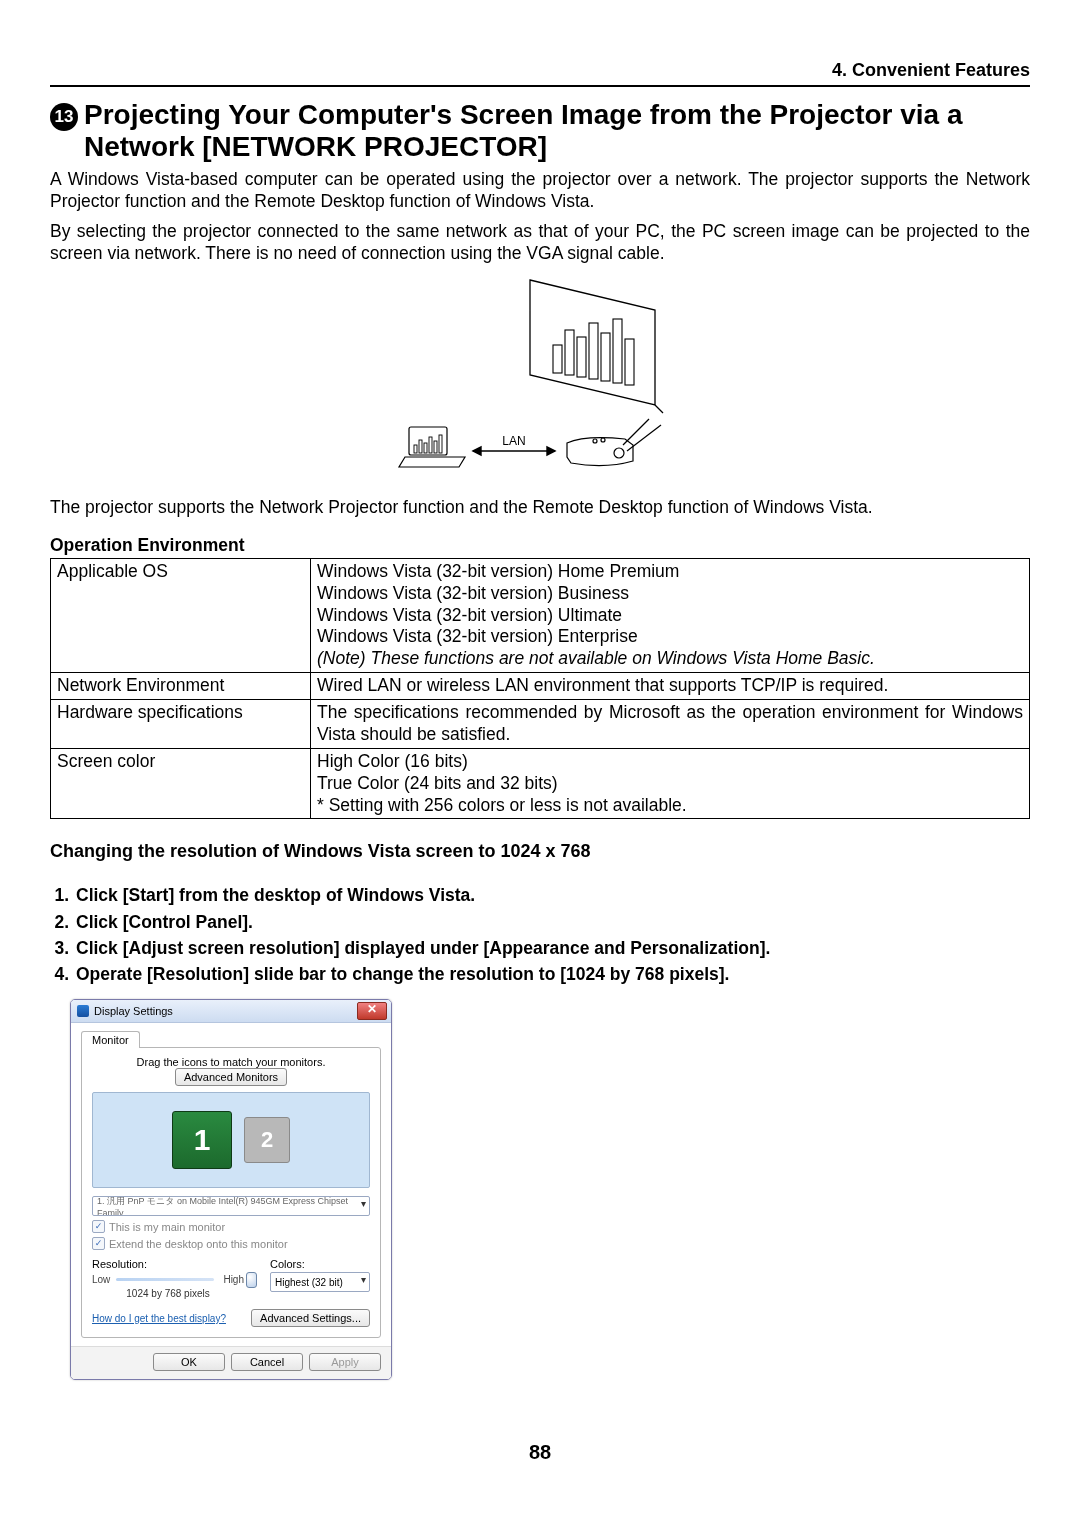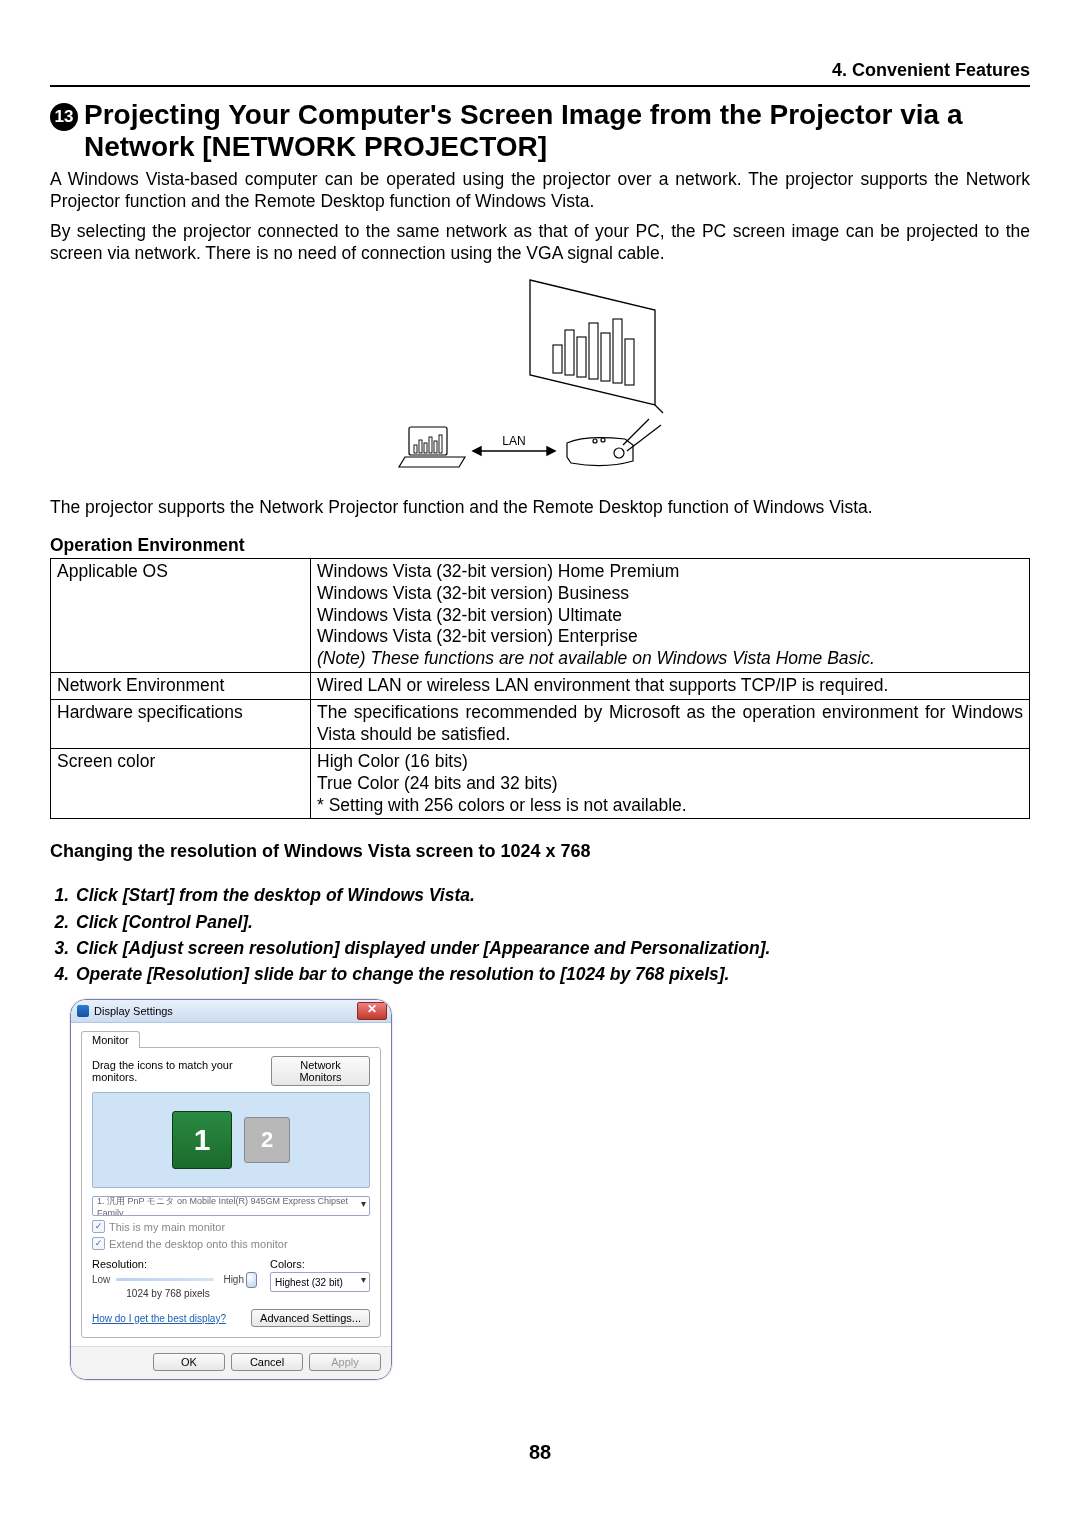--- a/index.html
+++ b/index.html
@@ -80,31 +80,30 @@
   table.env .note { font-style: italic; }
   .sub-h {
     font-weight: bold;
     font-size: 18px;
     margin-top: 22px;
     margin-bottom: 20px;
   }
   ol.steps {
     margin: 0 0 12px 0;
     padding-left: 24px;
-    font-style: italic;
     font-weight: bold;
     font-size: 17.5px;
     line-height: 1.5;
   }
   ol.steps li { padding-left: 2px; }
   
   .dlg {
     width: 320px;
     border: 1px solid #7a7aaa;
-    border-radius: 16px;
+    border-radius: 5px;
     overflow: hidden;
     font-family: "Segoe UI", Tahoma, sans-serif;
     font-size: 11px;
     box-shadow: 0 0 2px rgba(0,0,0,.25);
     margin: 8px 20px 0 20px;
   }
   .dlg-titlebar {
     height: 22px;
     background: linear-gradient(#e9f0fb,#cddcf1);
     display: flex;
@@ -143,20 +142,21 @@
   }
   .tab-panel {
     border: 1px solid #b6b6b6;
     border-radius: 0 3px 3px 3px;
     padding: 8px 10px 10px 10px;
     position: relative; z-index: 1;
   }
   .drag-row {
     display: flex; align-items: center; justify-content: space-between;
     margin-bottom: 6px;
+    flex-direction: column;
   }
   .btn {
     border: 1px solid #8a8a8a;
     background: linear-gradient(#fbfbfb,#e7e7e7);
     border-radius: 3px;
     padding: 2px 8px;
     font-size: 11px;
     text-align: center;
   }
   .mon-area {
@@ -379,21 +379,21 @@
     <div class="dlg-titlebar">
       <span class="ico"></span>
       <span class="ttl">Display Settings</span>
       <span class="dlg-close">✕</span>
     </div>
     <div class="dlg-body">
       <span class="tab">Monitor</span>
       <div class="tab-panel">
         <div class="drag-row">
           <span>Drag the icons to match your monitors.</span>
-          <span class="btn">Network Monitors</span>
+          <span class="btn">Advanced Monitors</span>
         </div>
         <div class="mon-area">
           <div class="mon primary">1</div>
           <div class="mon second">2</div>
         </div>
         <div class="combo">1. 汎用 PnP モニタ on Mobile Intel(R) 945GM Express Chipset Family</div>
         <div class="chk-row">
           <span class="chk">✓</span>
           <span>This is my main monitor</span>
         </div>

